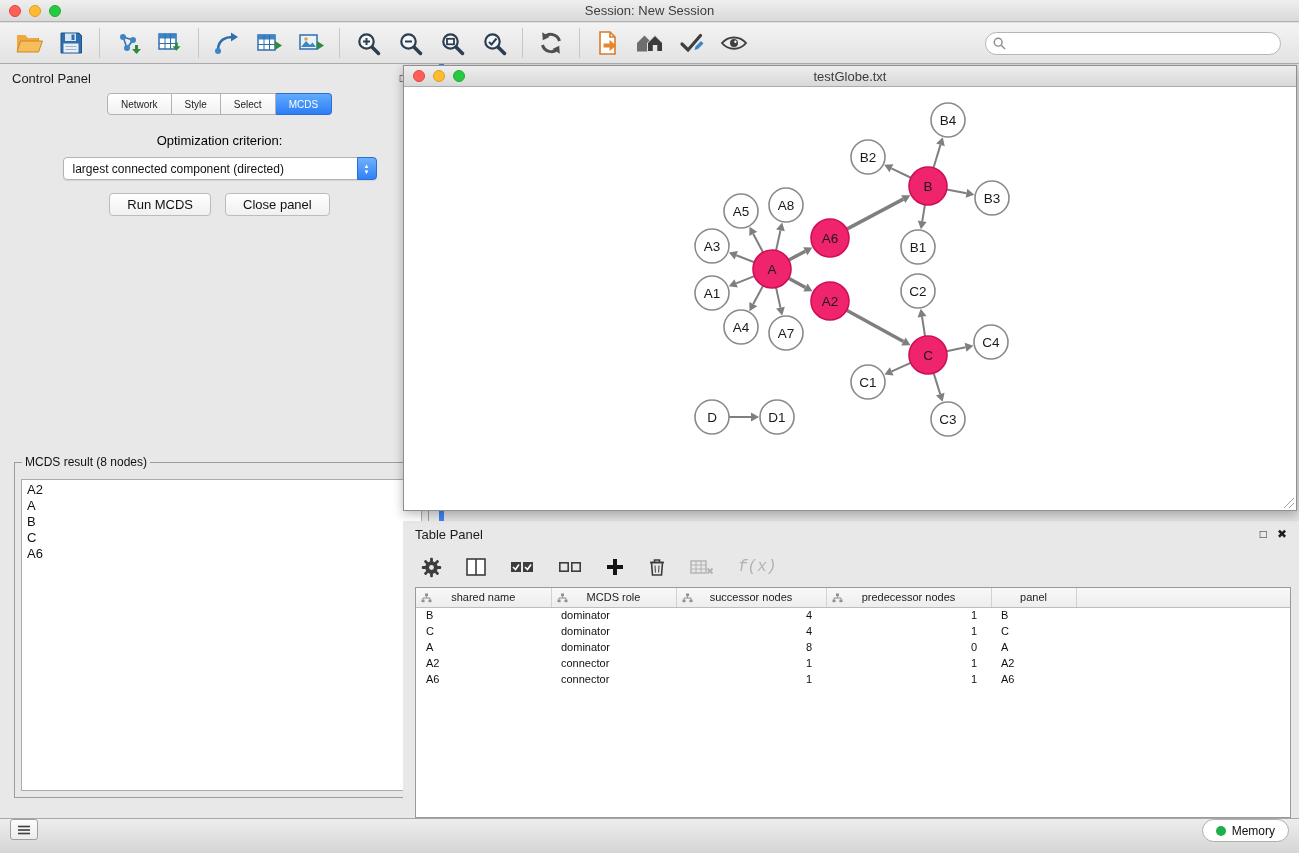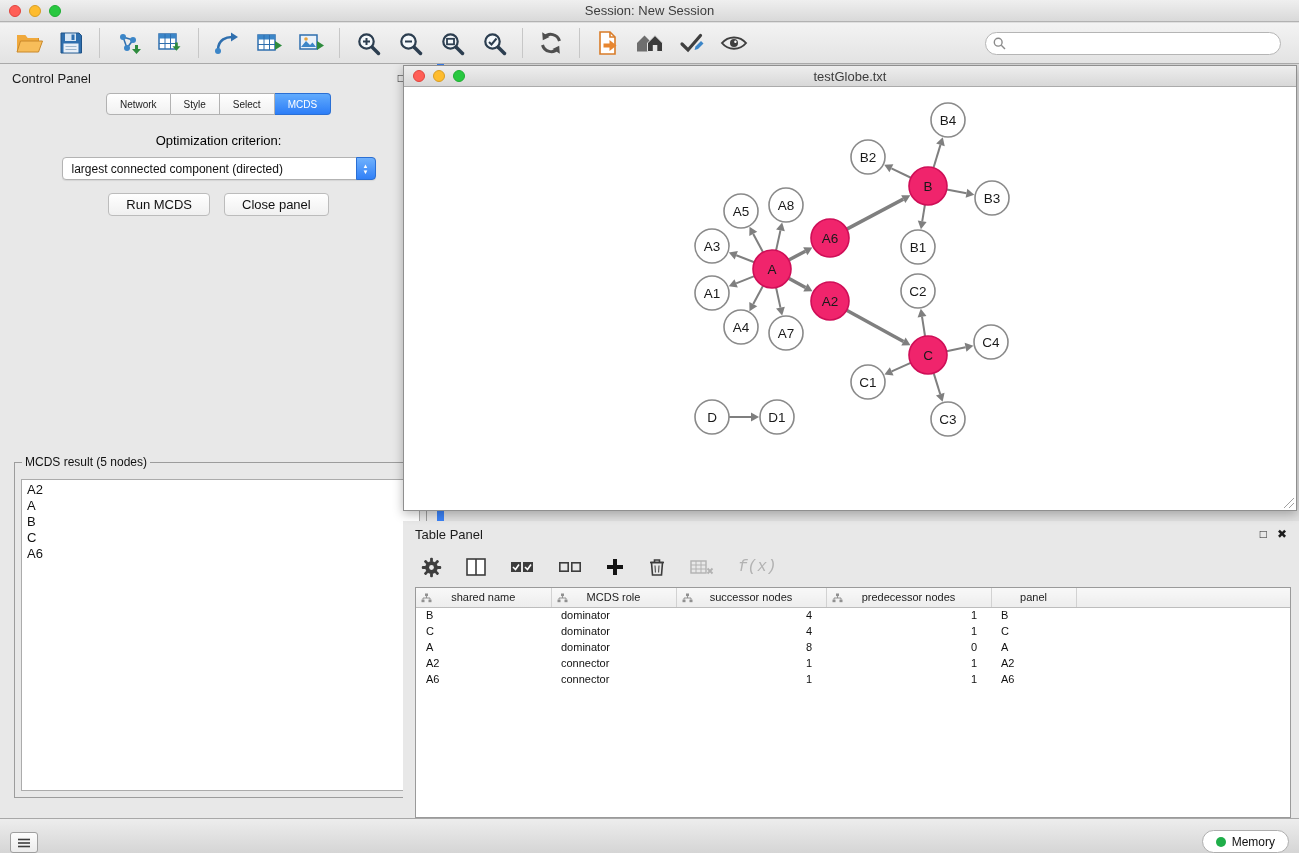--- a/index.html
+++ b/index.html
@@ -18,21 +18,21 @@
 
 
 .toolbar{position:absolute;top:23px;left:0;right:0;height:41px;background:linear-gradient(#f3f3f3,#e3e3e3);border-bottom:1px solid #a9a9a9;display:flex;align-items:center;padding:0 8px;z-index:25}
 .tool-btn{width:42px;height:36px;display:flex;align-items:center;justify-content:center;background:none;border:none;cursor:default}
 .tool-sep{width:1px;height:30px;background:#c7c7c7;margin:0 7px}
 .search-wrap{margin-left:auto;margin-right:10px;position:relative}
 .search-wrap svg{position:absolute;left:8px;top:5px}
 .search-input{width:296px;height:23px;border-radius:12px;border:1px solid #b5b5b5;background:#fff;padding:0 8px 0 26px;font-size:12px;outline:none;font-family:"Liberation Sans",sans-serif}
 
 
-.control-panel{position:absolute;left:0;top:64px;width:444px;height:754px;background:#e8e8e8;border-right:7px solid #3b82f6}
+.control-panel{position:absolute;left:0;top:64px;width:444px;height:754px;background:#e8e8e8;border-right:5px solid #3b82f6}
 .panel-header{height:28px;display:flex;align-items:center;padding:0 12px;font-size:13px;color:#1c1c1c}
 .win-btns{margin-left:auto;display:flex;gap:10px;font-size:12px;color:#1c1c1c}
 .win-btn{cursor:default;line-height:12px}
 .cp-tabs{display:flex;justify-content:center;margin-top:1px}
 .seg-tab{height:22px;padding:0 13px;font-size:10px;background:linear-gradient(#ffffff,#f1f1f1);border:1px solid #b2b2b2;border-left:none;display:flex;align-items:center;color:#222;cursor:default}
 .seg-tab:first-child{border-left:1px solid #b2b2b2;border-radius:4px 0 0 4px}
 .seg-tab:last-child{border-radius:0 4px 4px 0}
 .seg-tab.active{background:linear-gradient(#61abfd,#2c7df7);color:#fff;border-color:#2a6fd4}
 .opt-label{text-align:center;margin-top:18px;font-size:13px;color:#000}
 .dropdown{margin:9px auto 0;width:314px;height:23px;background:#fff;border:1px solid #b3b3b3;border-radius:4px;display:flex;align-items:center;position:relative;font-size:12px;color:#111;padding-left:9px;box-shadow:0 1px 1px rgba(0,0,0,.08);cursor:default}
@@ -61,21 +61,21 @@
 .tp-table-wrap{flex:1;margin:0 8px 0 12px;background:#fff;border:1px solid #9a9a9a;overflow:hidden}
 table.node-table{width:100%;border-collapse:collapse;font-size:11px;table-layout:fixed}
 .node-table th{background:linear-gradient(#f8f8f8,#ededed);border-right:1px solid #d2d2d2;border-bottom:1px solid #bdbdbd;font-weight:normal;height:19px;text-align:center;color:#222;position:relative;overflow:hidden;white-space:nowrap}
 .node-table th .hier{position:absolute;left:5px;top:5px}
 .node-table th.filler{border-right:none}
 .node-table td{height:16px;padding:0 10px;color:#111;white-space:nowrap;overflow:hidden}
 .node-table td.col2,.node-table td.col3{text-align:right;padding-right:14px}
 .tp-tabs{height:33px;display:flex;align-items:center;justify-content:center}
 
 
-.status-bar{position:absolute;left:0;bottom:0;width:100%;height:35px;background:linear-gradient(#ededed,#d5d5d5);border-top:1px solid #a8a8a8;display:flex;align-items:flex-end;padding:0 10px;z-index:30}
+.status-bar{position:absolute;left:0;bottom:0;width:100%;height:35px;background:linear-gradient(#ededed,#d5d5d5);border-top:1px solid #a8a8a8;display:flex;align-items:flex-start;padding:0 10px;z-index:30}
 .status-list-btn{width:28px;height:21px;border:1px solid #9f9f9f;border-radius:3px;background:linear-gradient(#fdfdfd,#ececec);display:flex;align-items:center;justify-content:center}
 .memory-btn{margin-left:auto;height:23px;border:1px solid #aeaeae;border-radius:12px;background:#fff;display:flex;align-items:center;gap:6px;padding:0 13px;font-size:12px;color:#111;font-family:"Liberation Sans",sans-serif}
 .memory-dot{width:10px;height:10px;border-radius:50%;background:#1fae49;display:inline-block}
 </style>
 </head>
 <body>
 
 <div id="app">
 
   <div class="titlebar">
@@ -249,21 +249,21 @@
       <span class="stepper">
         <span>▲</span>
         <span>▼</span>
       </span>
     </div>
     <div class="cp-buttons">
       <button class="mac-btn">Run MCDS</button>
       <button class="mac-btn">Close panel</button>
     </div>
     <fieldset class="result-fieldset">
-      <legend>MCDS result (5 nodes)</legend>
+      <legend>MCDS result (8 nodes)</legend>
       <div class="result-list" id="result-list">
           <div>A2</div>
           <div>A</div>
           <div>B</div>
           <div>C</div>
           <div>A6</div>
         </div>
     </fieldset>
   </div>
 

